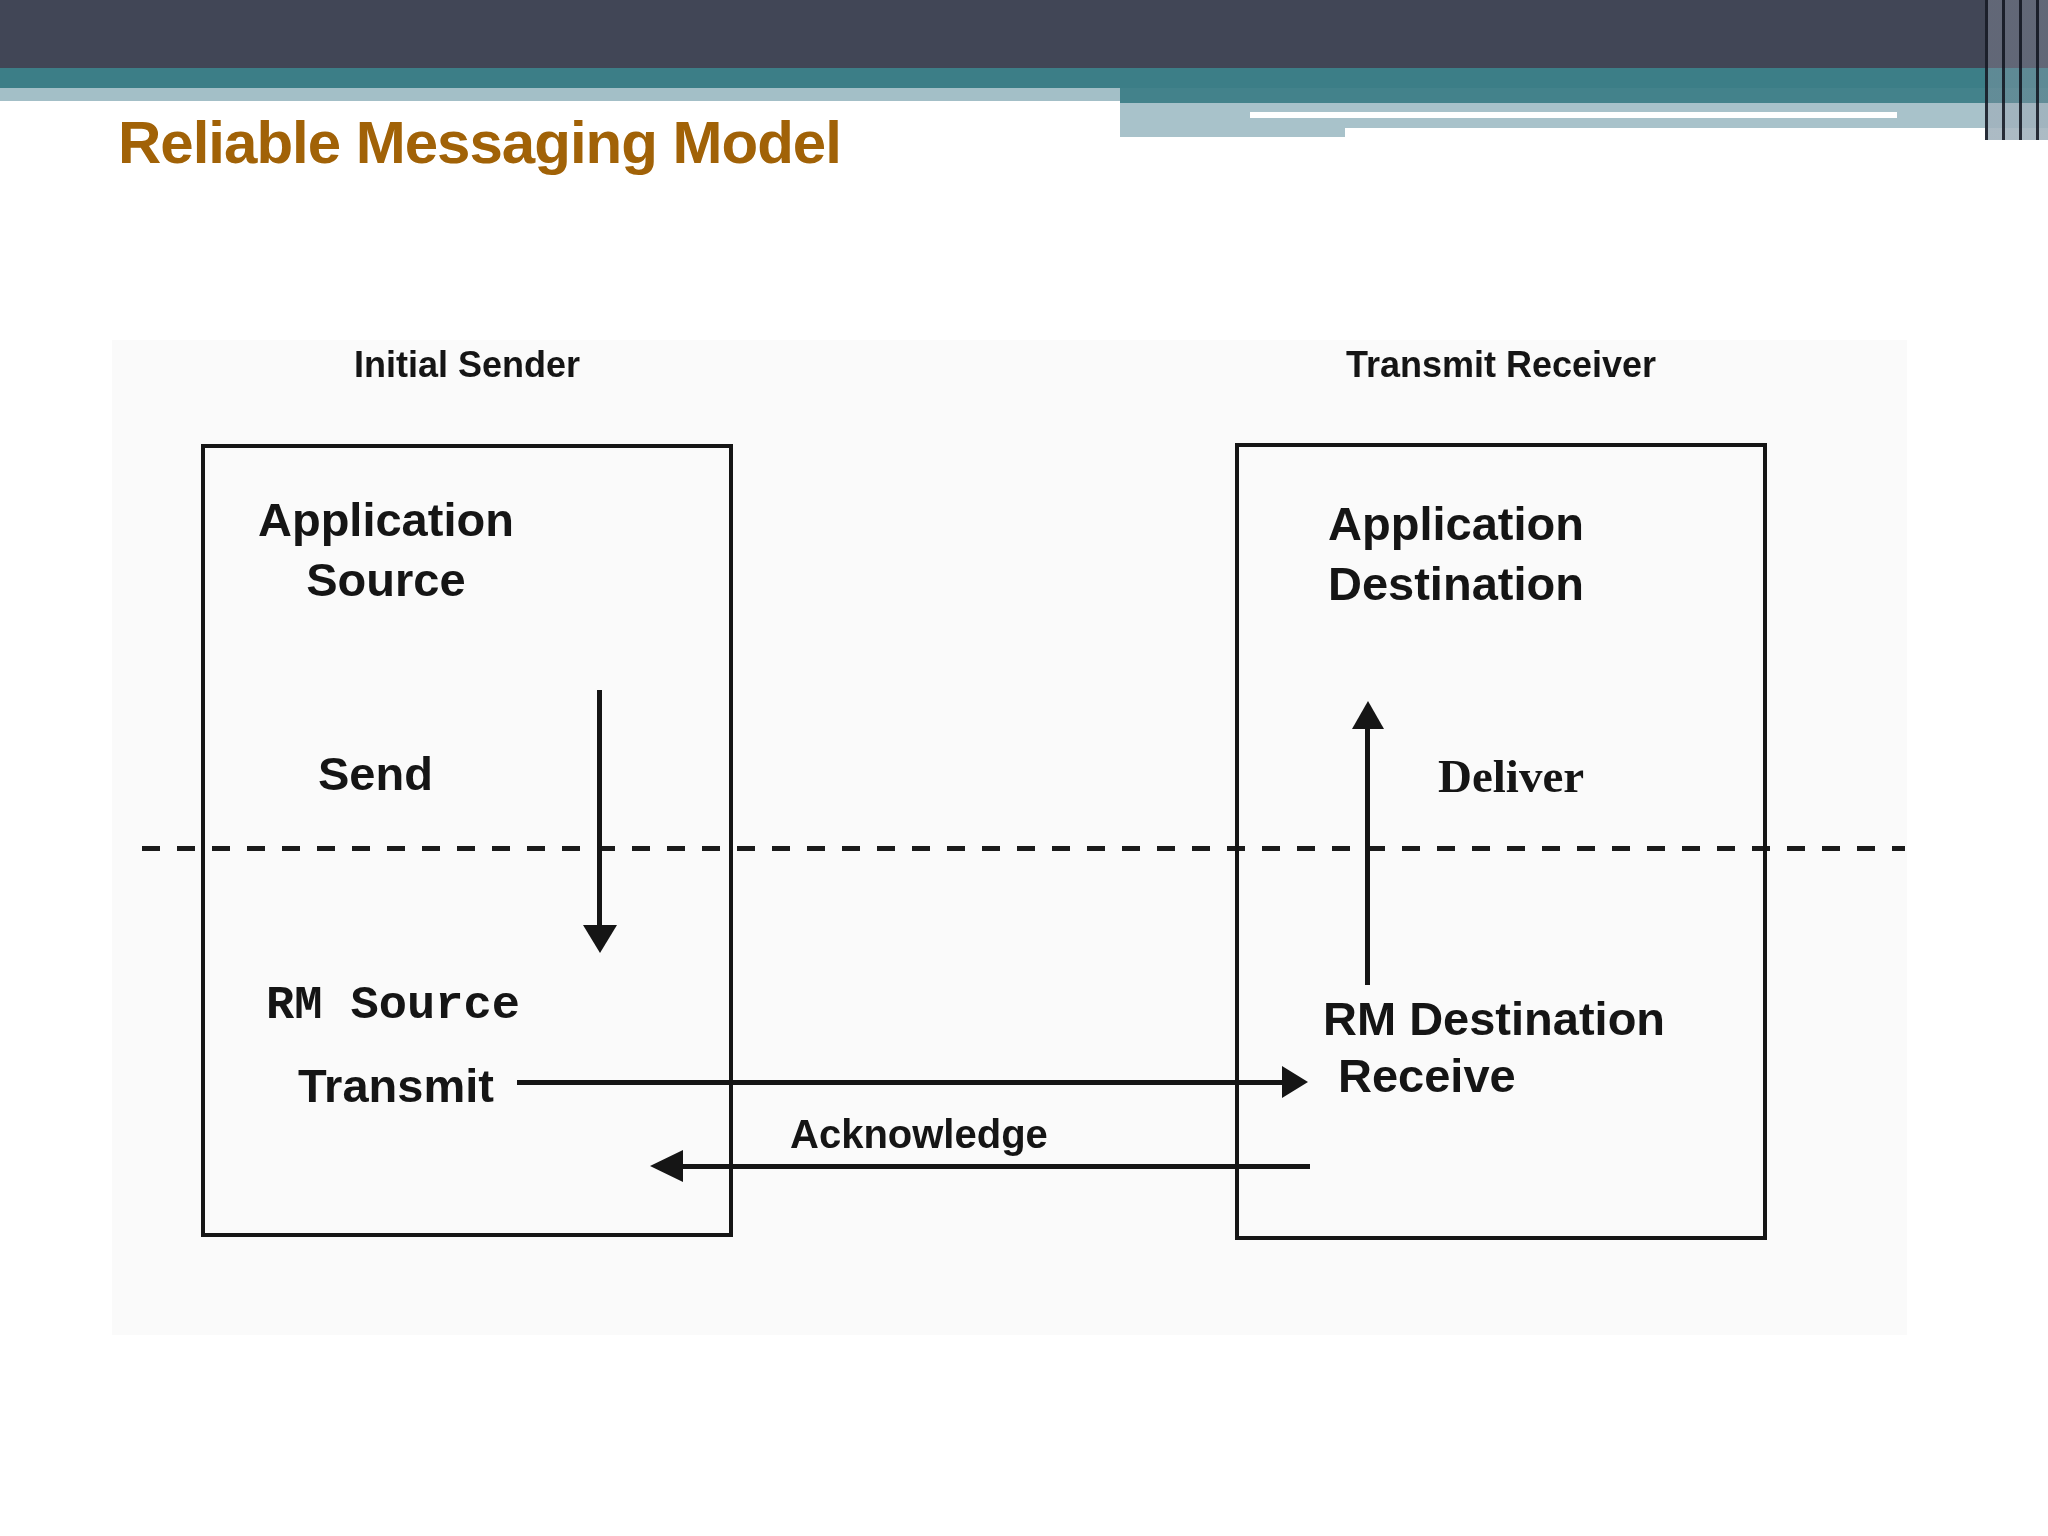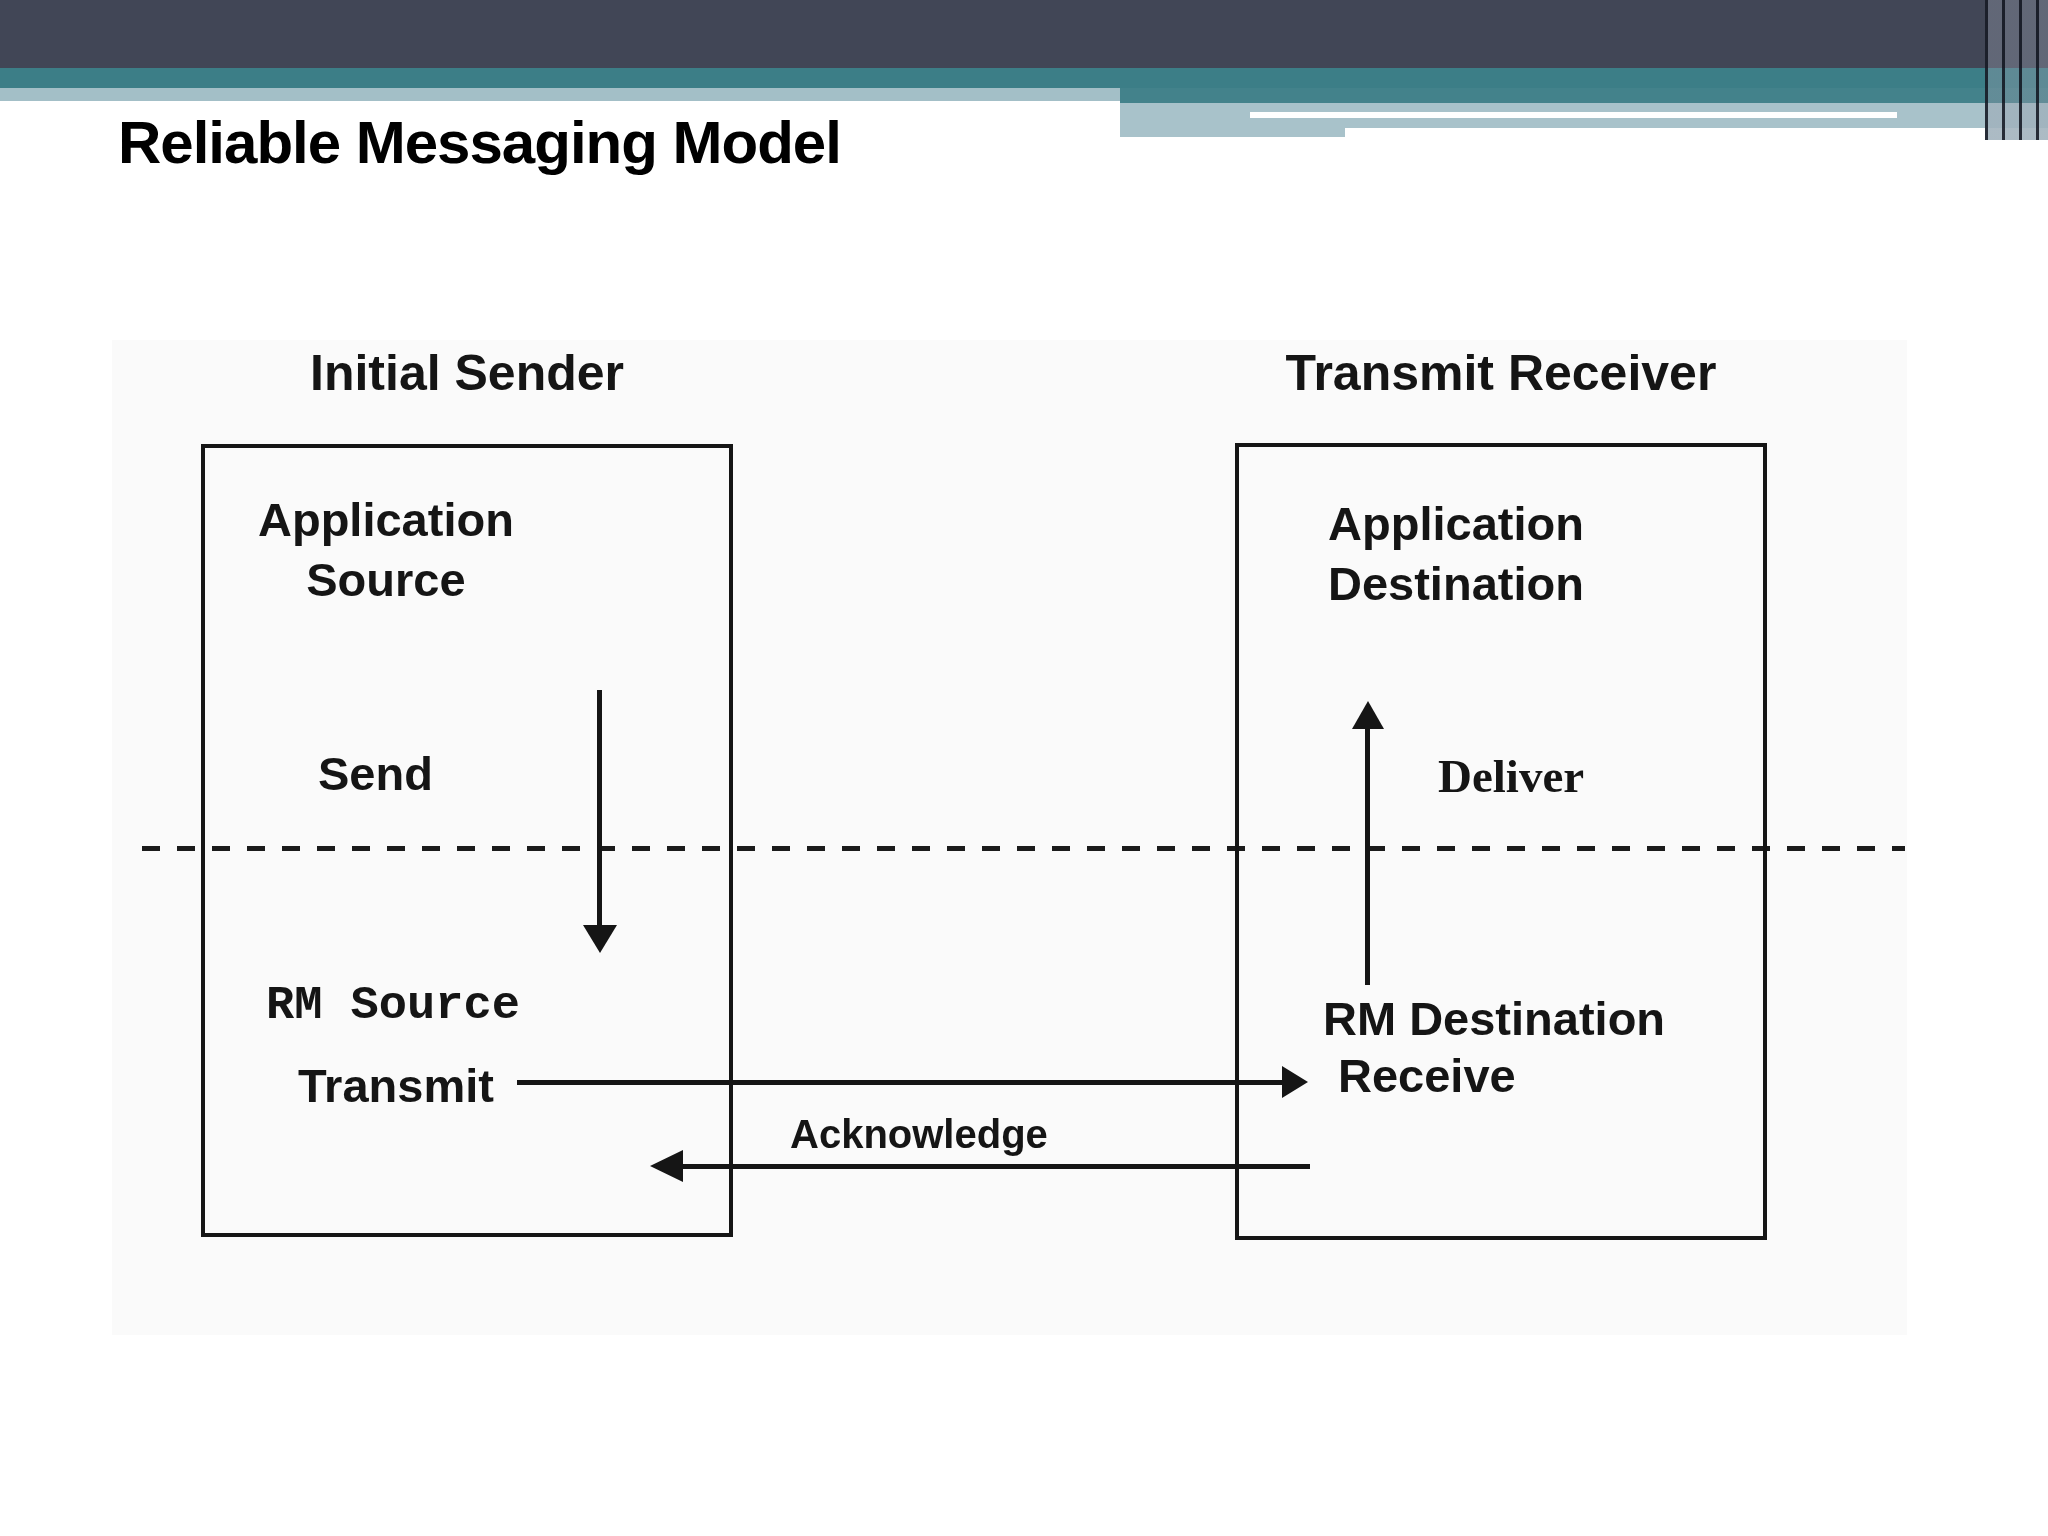--- a/index.html
+++ b/index.html
@@ -14,32 +14,32 @@
   .hdr-teal-ext {left:1120px;top:88px;width:928px;height:15px;background:#43828b;}
   .hdr-light-ext{left:1120px;top:103px;width:928px;height:25px;background:#a8c2ca;}
   .hdr-white-stripe{left:1250px;top:112px;width:647px;height:6px;background:#ffffff;}
   .hdr-light-step{left:1120px;top:128px;width:225px;height:9px;background:#a8c2ca;}
   .hdr-light-tail{left:1985px;top:128px;width:63px;height:12px;background:#b9cdd3;}
   .hdr-pinstripes{left:1985px;top:0;width:63px;height:140px;
      background:repeating-linear-gradient(90deg,
         rgba(23,27,38,0.9) 0 3px, rgba(150,157,172,0.38) 3px 17px);}
 
   
-  .title{left:118px;top:108px;font-size:60px;font-weight:bold;color:#000000;
+  .title{left:118px;top:108px;font-size:60px;font-weight:bold;color:#a16207;
          letter-spacing:-1px;white-space:nowrap;}
 
   
   .diagram-bg{left:112px;top:340px;width:1795px;height:995px;background:#fafafa;}
   .ink{color:#151515;}
   .box{border:4px solid #151515;background:transparent;}
   .sender-box  {left:201px;top:444px;width:532px;height:793px;box-sizing:border-box;}
   .receiver-box{left:1235px;top:443px;width:532px;height:797px;box-sizing:border-box;}
 
   .party-label{top:344px;width:532px;text-align:center;
-               font-size:50px;font-weight:bold;white-space:nowrap;}
+               font-size:36px;font-weight:bold;white-space:nowrap;}
   .sender-label  {left:201px;}
   .receiver-label{left:1235px;}
 
   .boxtext{font-size:47px;font-weight:bold;line-height:60px;white-space:nowrap;text-align:center;}
   .app-source  {left:258px; top:490px;}
   .send-label  {left:318px; top:744px;}
   .rm-source   {left:266px; top:976px;font-family:Liberation Mono, monospace;}
   .transmit-label{left:298px;top:1056px;}
   .app-dest    {left:1328px;top:494px;}
   .deliver-label{left:1438px;top:746px;font-family:Liberation Serif, serif;}

